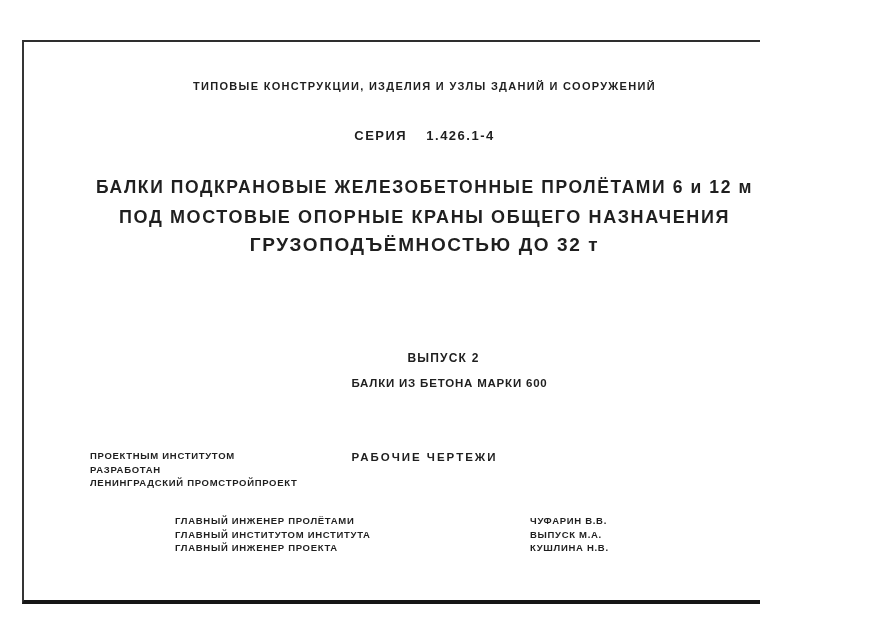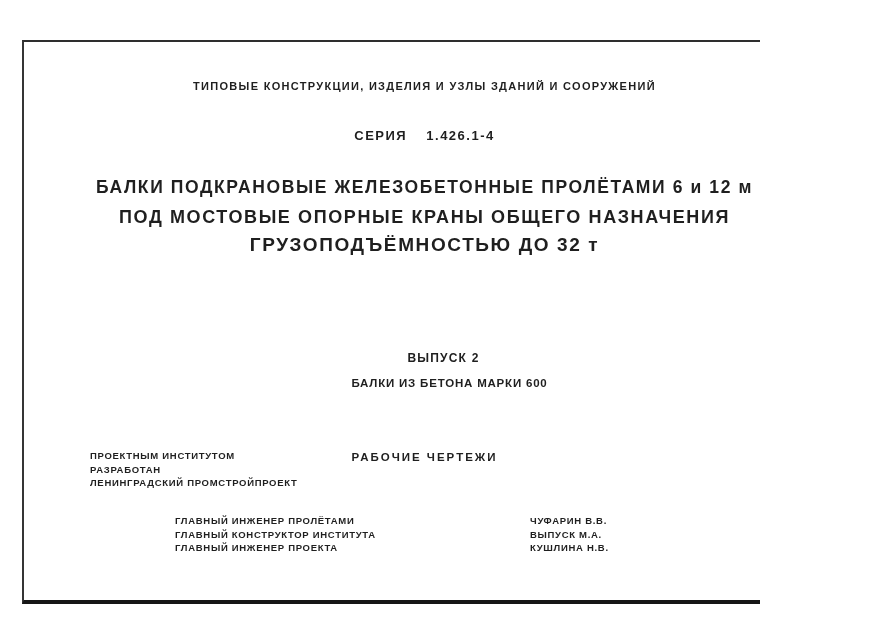--- a/index.html
+++ b/index.html
@@ -111,21 +111,21 @@
 
   <div class="developer-block">
     <div>ПРОЕКТНЫМ ИНСТИТУТОМ</div>
     <div>РАЗРАБОТАН</div>
     <div>ЛЕНИНГРАДСКИЙ ПРОМСТРОЙПРОЕКТ</div>
   </div>
 
   <div class="sign-block">
     <div>ГЛАВНЫЙ ИНЖЕНЕР ПРОЛЁТАМИ</div>
     <div>ЧУФАРИН В.В.</div>
-    <div>ГЛАВНЫЙ КОНСТРУКТОР ИНСТИТУТА</div>
+    <div>ГЛАВНЫЙ ИНСТИТУТОМ ИНСТИТУТА</div>
     <div>ВЫПУСК М.А.</div>
     <div>ГЛАВНЫЙ ИНЖЕНЕР ПРОЕКТА</div>
     <div>КУШЛИНА Н.В.</div>
   </div>
 
   <div class="watermark">gbi22.ru</div>
 
 </div>
 
 </body></html>

